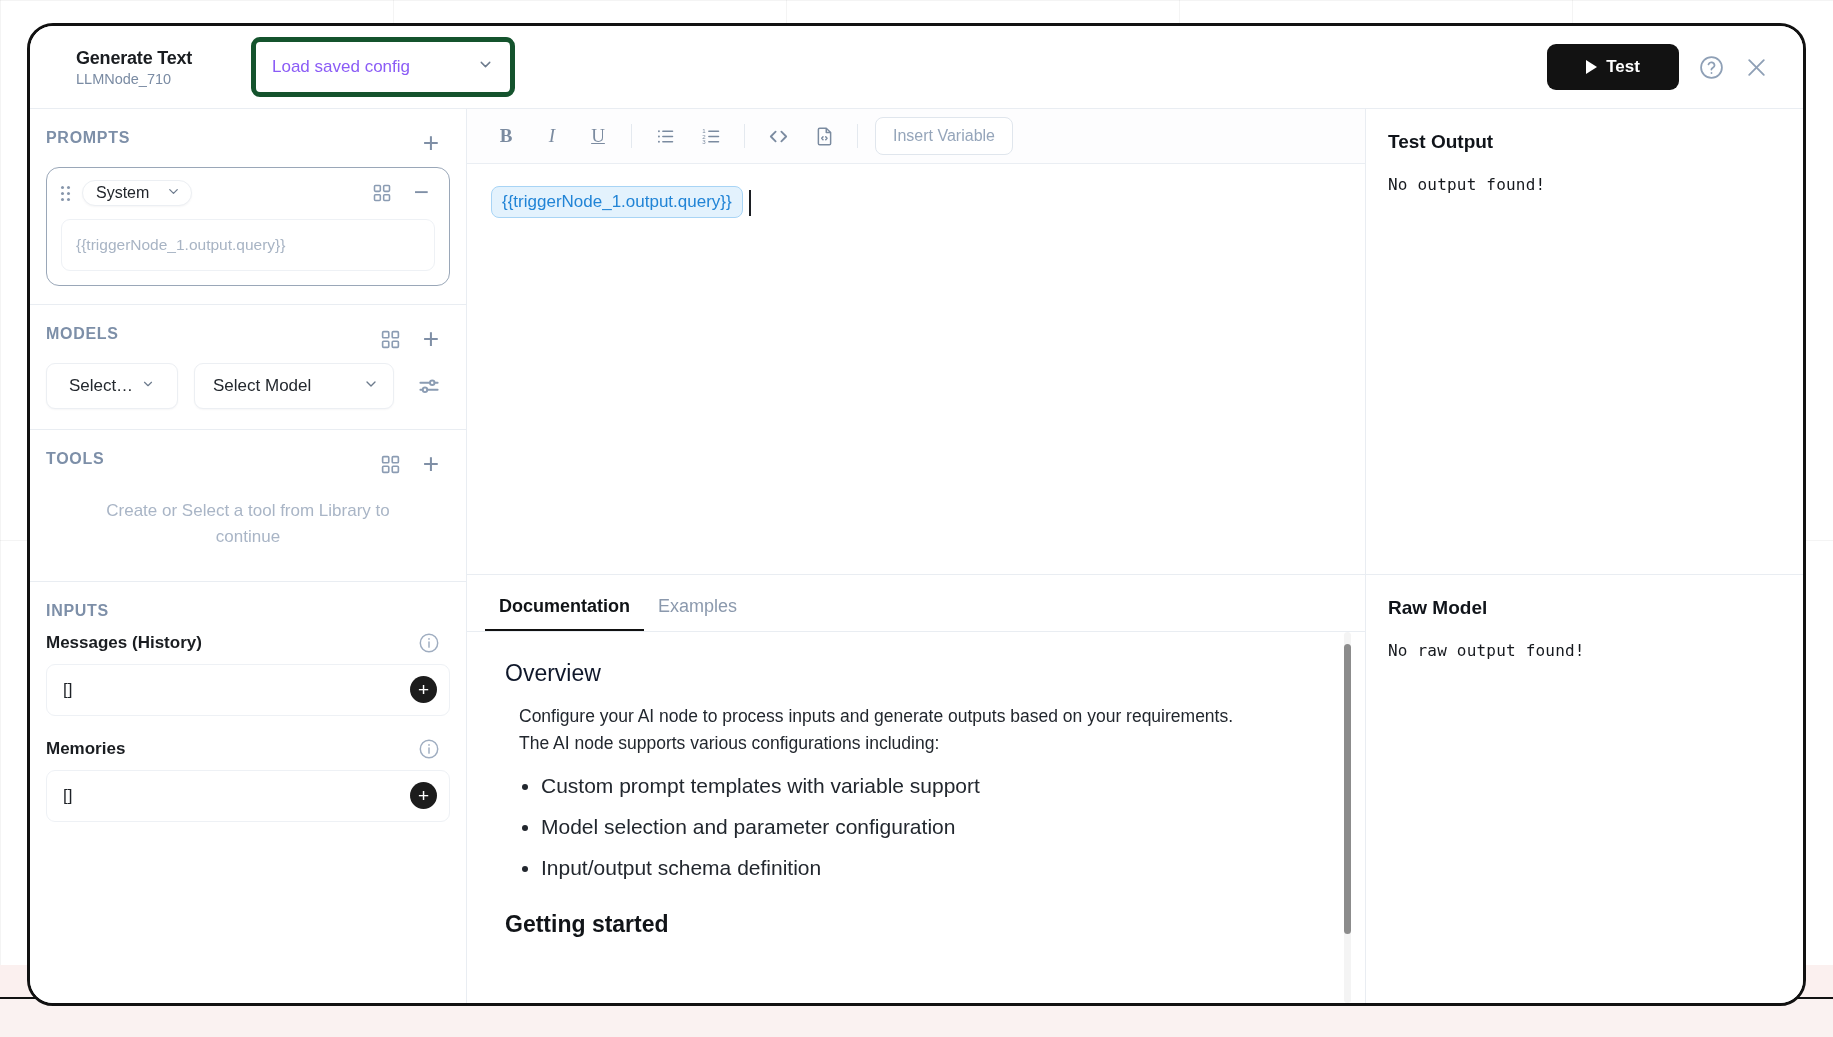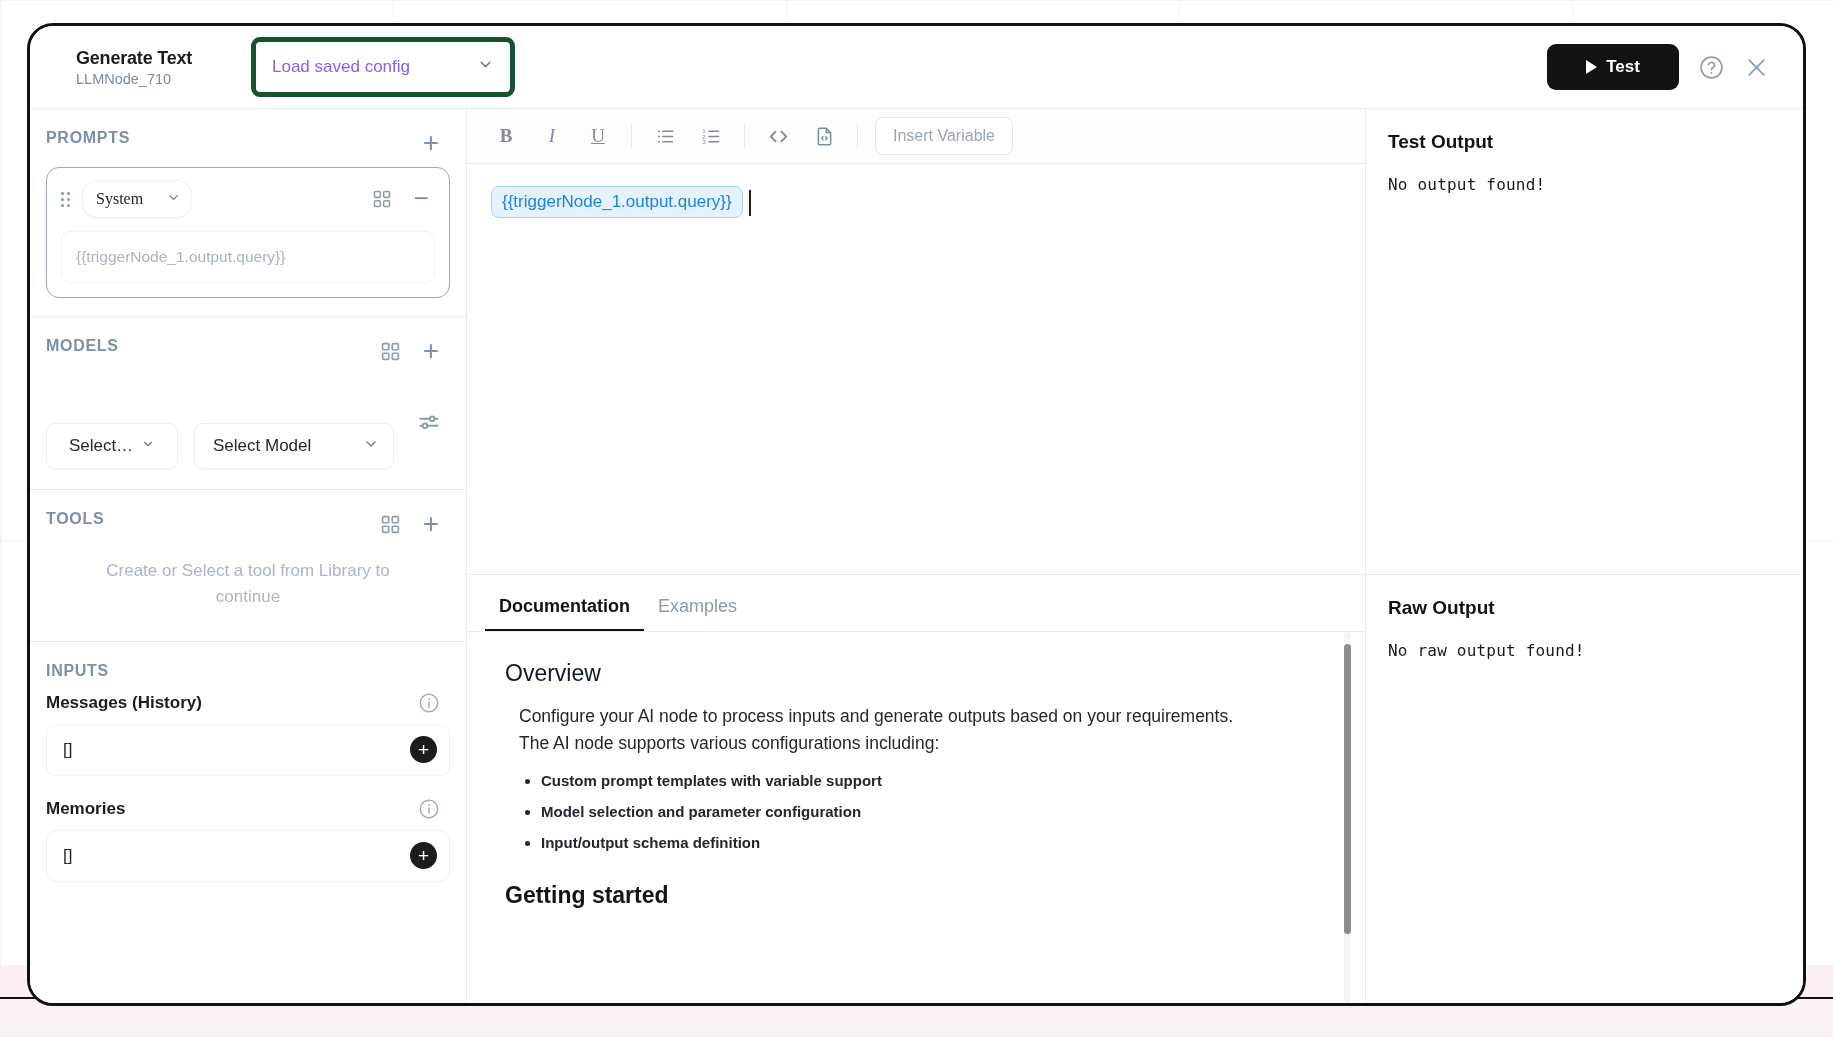--- a/index.html
+++ b/index.html
@@ -125,26 +125,25 @@
     padding: 12px 14px 14px 14px;
     background: #fff;
   }
   .prompt-card-top { display: flex; align-items: center; gap: 12px; }
   .drag-dots { display: grid; grid-template-columns: repeat(2, 3px); grid-gap: 3px; cursor: grab;}
   .drag-dots i { width: 3px; height: 3px; background: #8796ab; border-radius: 50%; display:block;}
   .role-select {
     border: 1px solid #eceff3;
     background: #fff;
     border-radius: 15px;
-    height: 38px; width: 110px;
+    height: 26px; width: 110px;
     display: flex; align-items: center; justify-content: space-between;
     padding: 0 10px 0 13px;
     font-size: 16px; color: #22262c;
     box-shadow: 0 1px 2px rgba(16,24,40,0.04);
-    font-family: Liberation Serif, serif;
   }
   .prompt-card-actions { margin-left: auto; display: flex; align-items: center; gap: 22px; padding-right: 6px;}
   .minus-icon { font-size: 26px; line-height: 0.6; color: #7f8fa6; font-weight: 300; cursor:pointer;}
   .prompt-input {
     margin-top: 13px;
     height: 52px;
     border: 1px solid #eef1f5;
     border-radius: 9px;
     display: flex; align-items: center;
     padding: 0 14px;
@@ -157,21 +156,20 @@
   .models-row { display: flex; align-items: center; gap: 16px; padding: 0 16px 20px 16px; }
   .select-box {
     border: 1px solid #eceff3;
     border-radius: 9px;
     height: 46px;
     display: flex; align-items: center; justify-content: center; gap: 8px;
     font-size: 17px; color: #23282e;
     background: #fff;
     box-shadow: 0 1px 2px rgba(16,24,40,0.04);
     cursor: pointer;
-    margin-top: 48px;
   }
   .select-provider { width: 132px; }
   .select-model { width: 200px; justify-content: space-between; padding: 0 14px 0 18px;}
   .sliders-btn { margin-left: 6px; cursor: pointer; display:flex; }
 
   
   .tools-empty {
     color: #a9b5c6;
     font-size: 17px;
     text-align: center;
@@ -288,21 +286,21 @@
     flex: 0 0 372px;
     border-top: 1px solid #e9edf2;
     overflow: hidden;
     position: relative;
     padding: 28px 60px 0 38px;
     background: #fff;
   }
   .doc-h2 { font-size: 23px; font-weight: 400; color: #0f172a; margin-bottom: 16px;}
   .doc-p { font-size: 17.5px; color: #22272e; line-height: 1.55; margin: 0 0 12px 14px; max-width: 800px;}
   .doc-ul { margin: 0 0 26px 36px; }
-  .doc-ul li { font-size: 15px; color: #22272e; line-height: 1.65; margin-bottom: 6px; font-weight: bold;}
+  .doc-ul li { font-size: 21px; color: #22272e; line-height: 1.65; margin-bottom: 6px;}
   .doc-h2b { font-size: 23px; font-weight: 700; color: #111418; margin-top: 4px;}
   .doc-scrollbar {
     position: absolute; top: 12px; right: 14px;
     width: 7px; height: 290px;
     background: #8c8c8c; border-radius: 4px;
     cursor: pointer;
   }
   .doc-scrolltrack {
     position: absolute; top: 0; right: 14px; bottom: 0;
     width: 7px; background: #f4f4f4; border-radius: 4px;
@@ -585,19 +583,19 @@
         <div class="doc-scrollbar"></div>
       </div>
     </div>
 
     <div class="right-col">
       <div class="out-pane-top">
         <div class="out-title">Test Output</div>
         <div class="out-mono">No output found!</div>
       </div>
       <div class="out-pane-bottom">
-        <div class="out-title">Raw Output</div>
+        <div class="out-title">Raw Model</div>
         <div class="out-mono">No raw output found!</div>
       </div>
     </div>
 
   </div>
 </div>
 
 </body></html>

